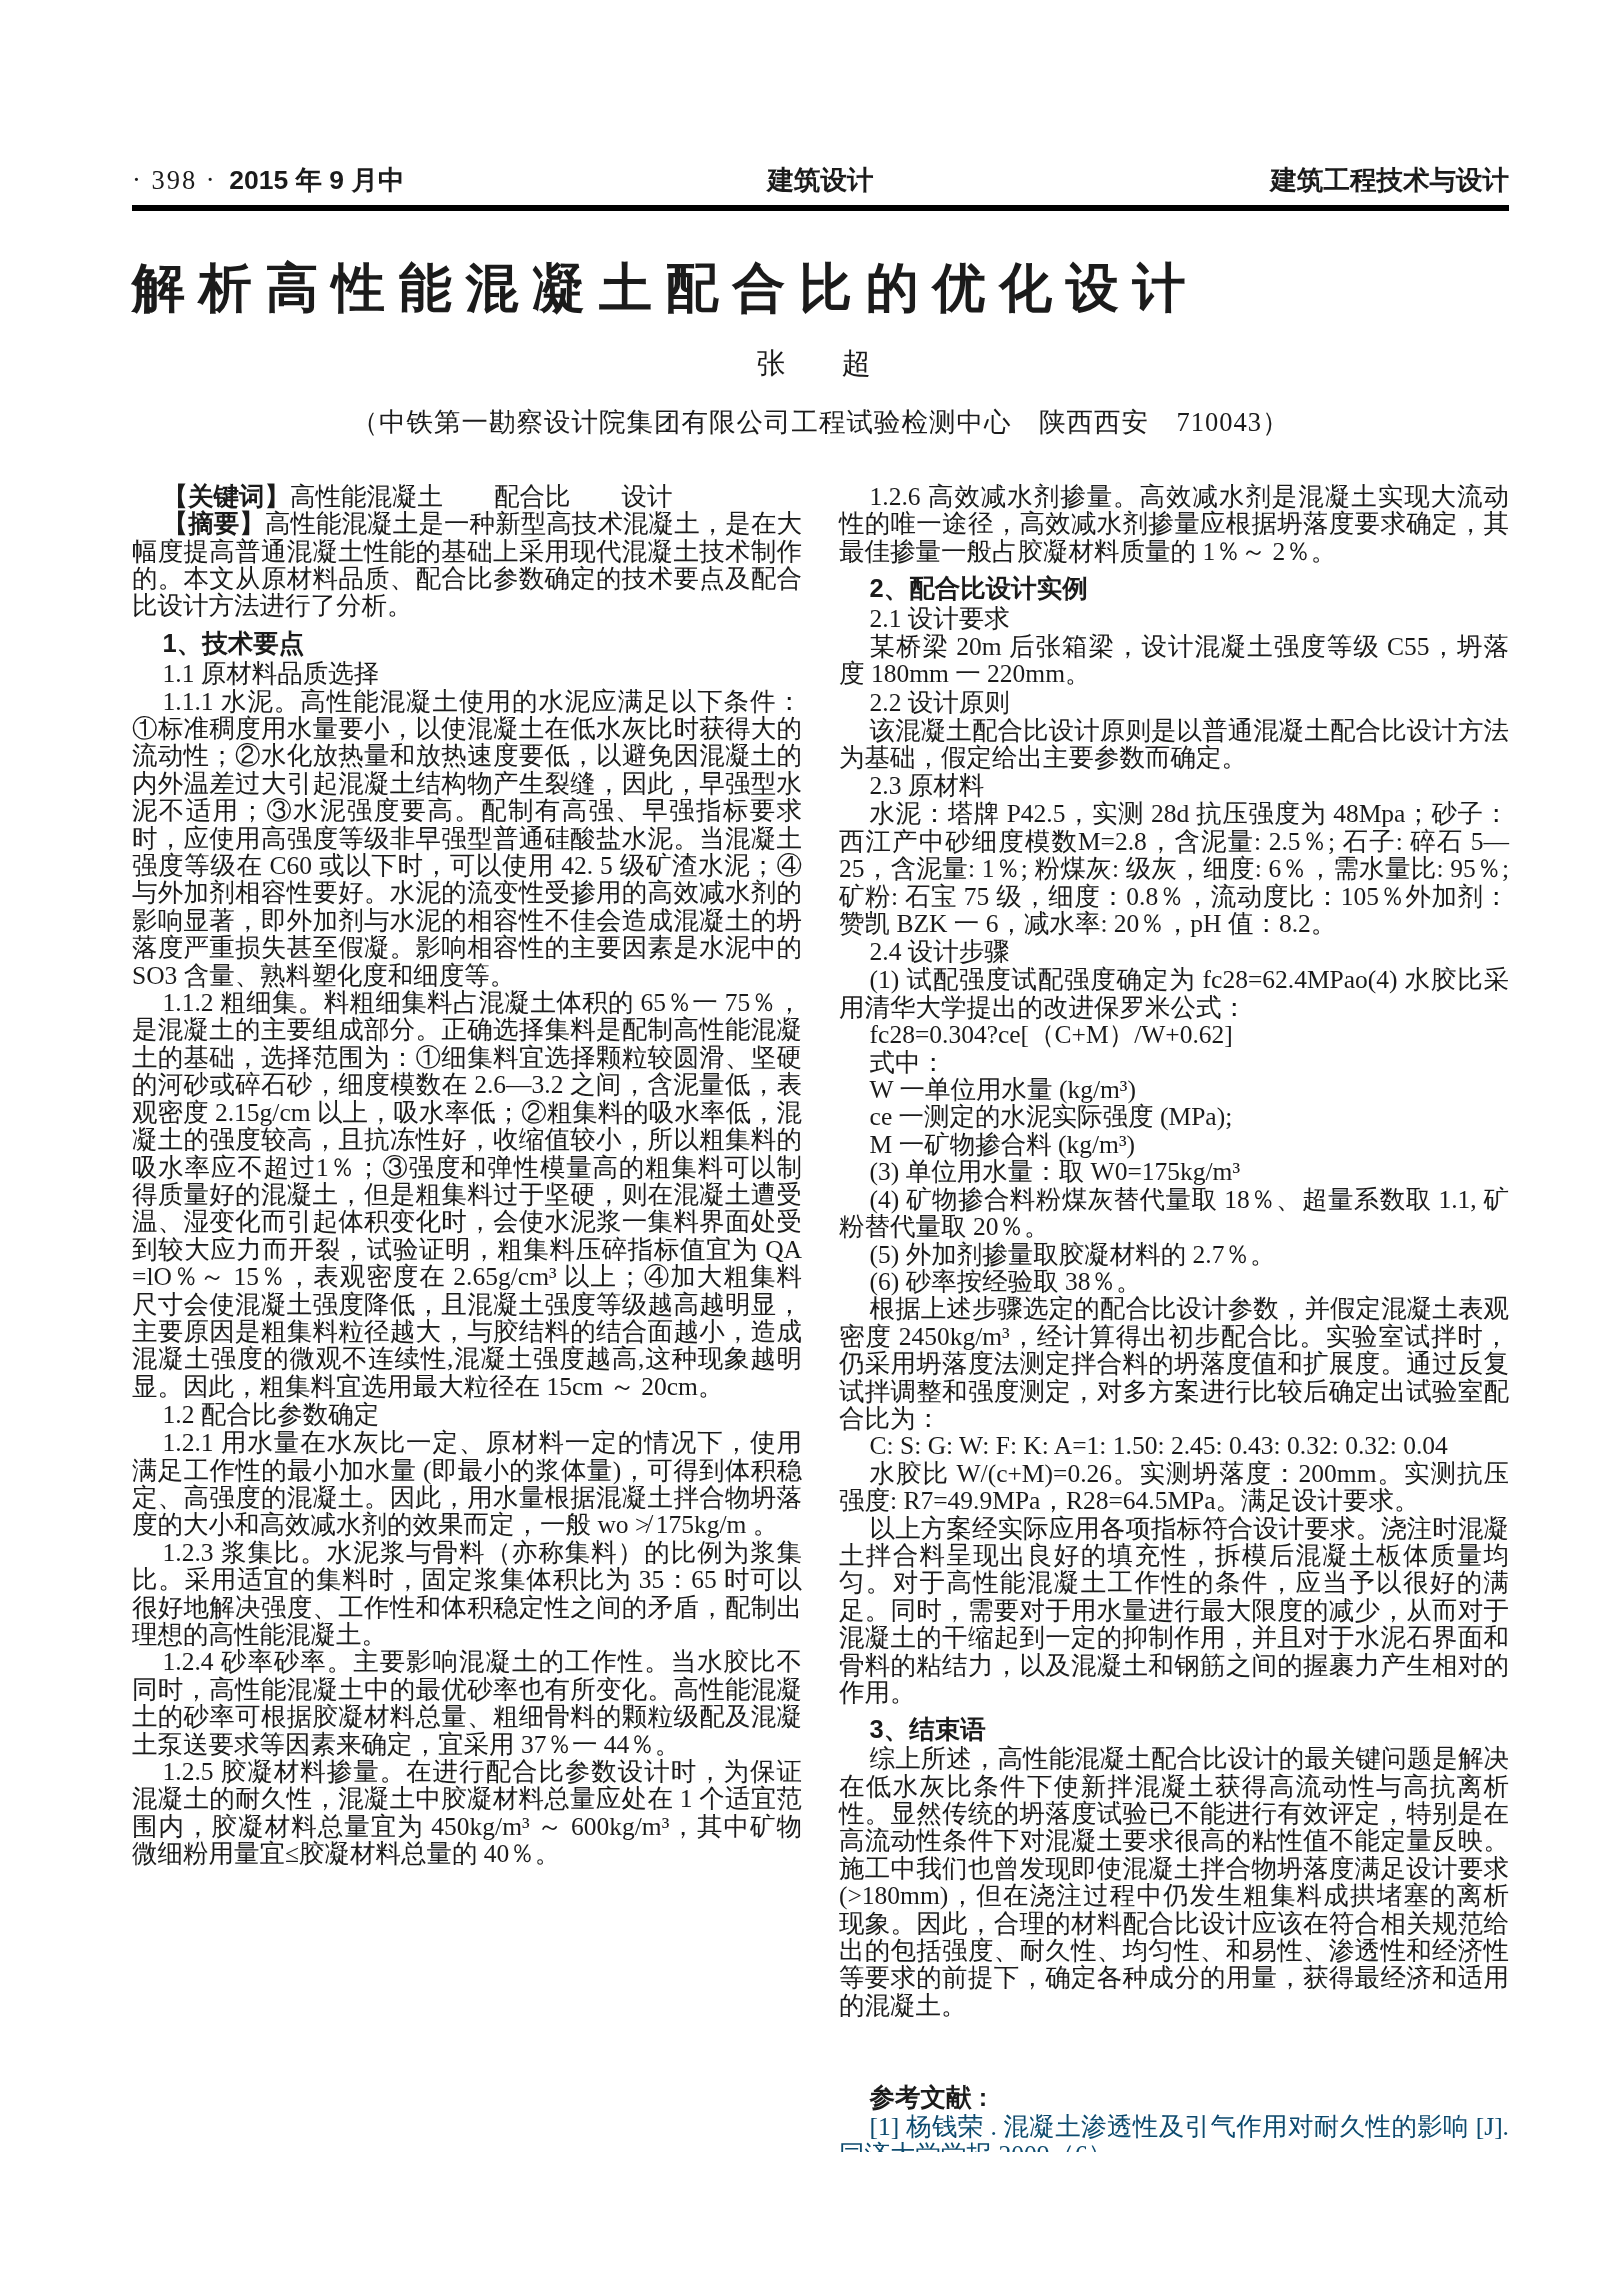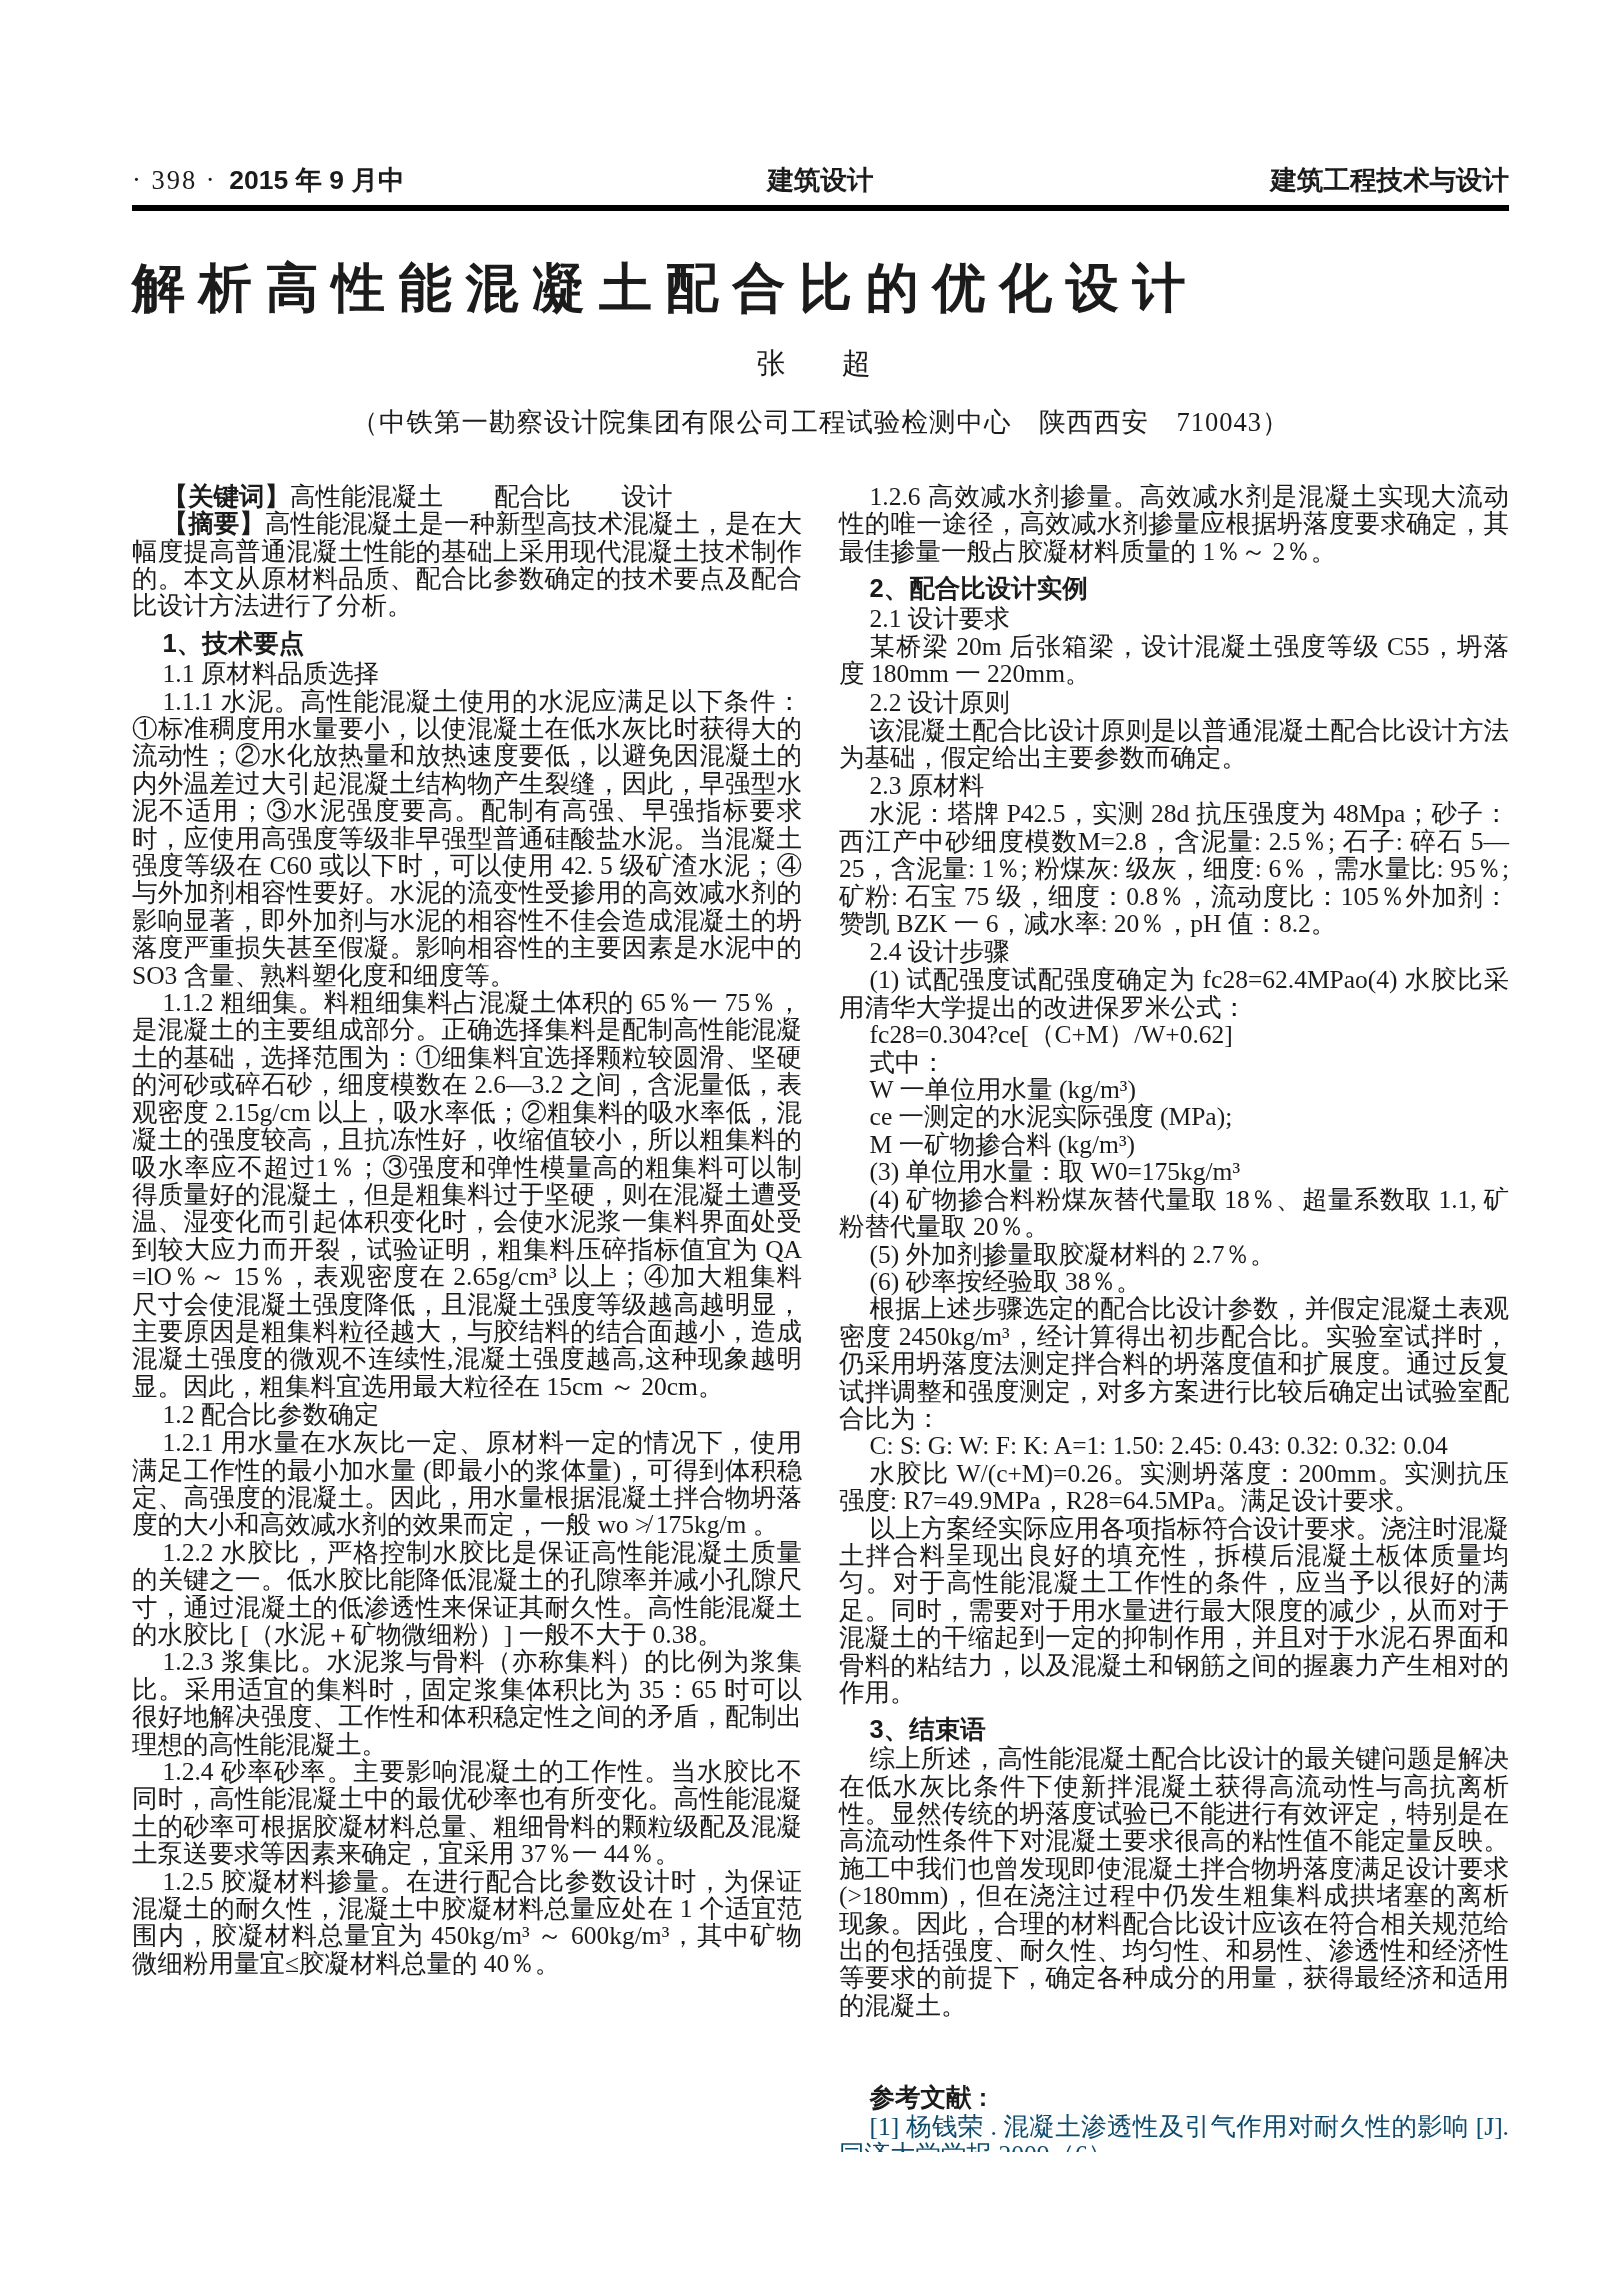--- a/index.html
+++ b/index.html
@@ -64,21 +64,20 @@
   <div class="cols">
     <div class="col">
         <p class="abstract"><b>【关键词】</b>高性能混凝土　　配合比　　设计</p>
         <p class="abstract"><b>【摘要】</b>高性能混凝土是一种新型高技术混凝土，是在大幅度提高普通混凝土性能的基础上采用现代混凝土技术制作的。本文从原材料品质、配合比参数确定的技术要点及配合比设计方法进行了分析。</p>
         <p class="h2">1、技术要点</p>
         <p class="h3">1.1 原材料品质选择</p>
         <p class="para">1.1.1 水泥。高性能混凝土使用的水泥应满足以下条件：①标准稠度用水量要小，以使混凝土在低水灰比时获得大的流动性；②水化放热量和放热速度要低，以避免因混凝土的内外温差过大引起混凝土结构物产生裂缝，因此，早强型水泥不适用；③水泥强度要高。配制有高强、早强指标要求时，应使用高强度等级非早强型普通硅酸盐水泥。当混凝土强度等级在 C60 或以下时，可以使用 42. 5 级矿渣水泥；④与外加剂相容性要好。水泥的流变性受掺用的高效减水剂的影响显著，即外加剂与水泥的相容性不佳会造成混凝土的坍落度严重损失甚至假凝。影响相容性的主要因素是水泥中的 SO3 含量、熟料塑化度和细度等。</p>
         <p class="para">1.1.2 粗细集。料粗细集料占混凝土体积的 65％一 75％，是混凝土的主要组成部分。正确选择集料是配制高性能混凝土的基础，选择范围为：①细集料宜选择颗粒较圆滑、坚硬的河砂或碎石砂，细度模数在 2.6—3.2 之间，含泥量低，表观密度 2.15g/cm 以上，吸水率低；②粗集料的吸水率低，混凝土的强度较高，且抗冻性好，收缩值较小，所以粗集料的吸水率应不超过1％；③强度和弹性模量高的粗集料可以制得质量好的混凝土，但是粗集料过于坚硬，则在混凝土遭受温、湿变化而引起体积变化时，会使水泥浆一集料界面处受到较大应力而开裂，试验证明，粗集料压碎指标值宜为 QA =lO％～ 15％，表观密度在 2.65g/cm³ 以上；④加大粗集料尺寸会使混凝土强度降低，且混凝土强度等级越高越明显，主要原因是粗集料粒径越大，与胶结料的结合面越小，造成混凝土强度的微观不连续性,混凝土强度越高,这种现象越明显。因此，粗集料宜选用最大粒径在 15cm ～ 20cm。</p>
         <p class="h3">1.2 配合比参数确定</p>
         <p class="para">1.2.1 用水量在水灰比一定、原材料一定的情况下，使用满足工作性的最小加水量 (即最小的浆体量)，可得到体积稳定、高强度的混凝土。因此，用水量根据混凝土拌合物坍落度的大小和高效减水剂的效果而定，一般 wo ≯ 175kg/m 。</p>
-        <p class="para">1.2.2 水胶比，严格控制水胶比是保证高性能混凝土质量的关键之一。低水胶比能降低混凝土的孔隙率并减小孔隙尺寸，通过混凝土的低渗透性来保证其耐久性。高性能混凝土的水胶比 [（水泥＋矿物微细粉）] 一般不大于 0.38。</p>
         <p class="para">1.2.3 浆集比。水泥浆与骨料（亦称集料）的比例为浆集比。采用适宜的集料时，固定浆集体积比为 35：65 时可以很好地解决强度、工作性和体积稳定性之间的矛盾，配制出理想的高性能混凝土。</p>
         <p class="para">1.2.4 砂率砂率。主要影响混凝土的工作性。当水胶比不同时，高性能混凝土中的最优砂率也有所变化。高性能混凝土的砂率可根据胶凝材料总量、粗细骨料的颗粒级配及混凝土泵送要求等因素来确定，宜采用 37％一 44％。</p>
         <p class="para">1.2.5 胶凝材料掺量。在进行配合比参数设计时，为保证混凝土的耐久性，混凝土中胶凝材料总量应处在 1 个适宜范围内，胶凝材料总量宜为 450kg/m³ ～ 600kg/m³，其中矿物微细粉用量宜≤胶凝材料总量的 40％。</p>
       </div>
     <div class="col">
         <p class="para">1.2.6 高效减水剂掺量。高效减水剂是混凝土实现大流动性的唯一途径，高效减水剂掺量应根据坍落度要求确定，其最佳掺量一般占胶凝材料质量的 1％～ 2％。</p>
         <p class="h2">2、配合比设计实例</p>
         <p class="h3">2.1 设计要求</p>
         <p class="para">某桥梁 20m 后张箱梁，设计混凝土强度等级 C55，坍落度 180mm 一 220mm。</p>
         <p class="h3">2.2 设计原则</p>

